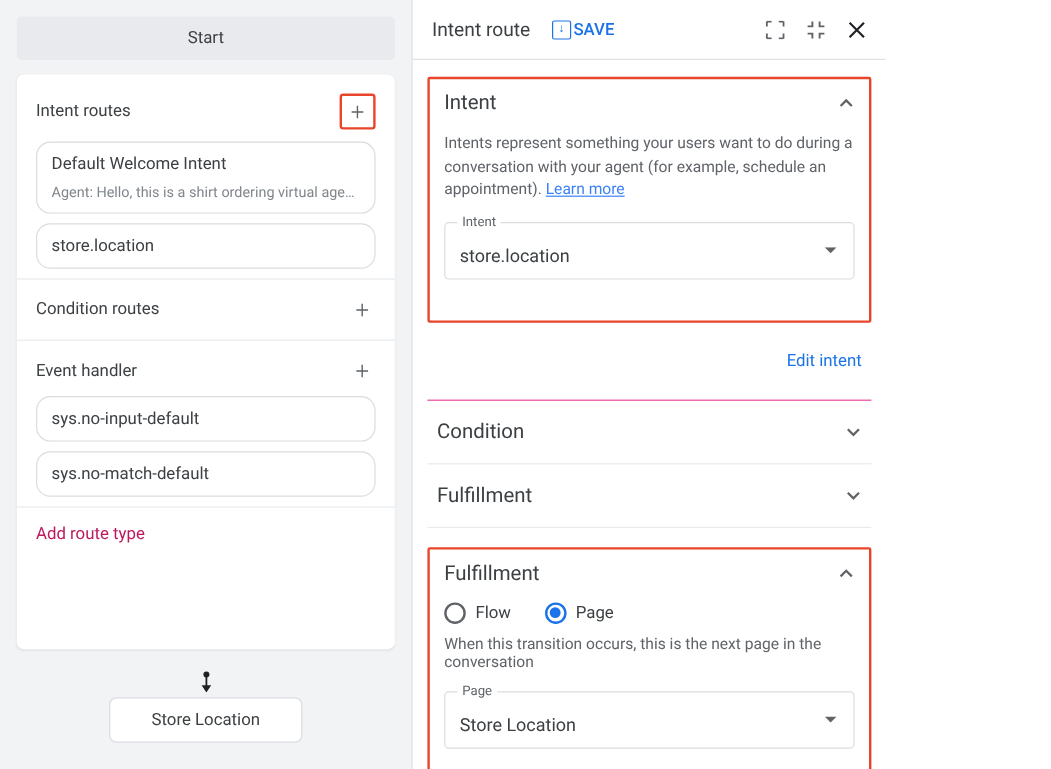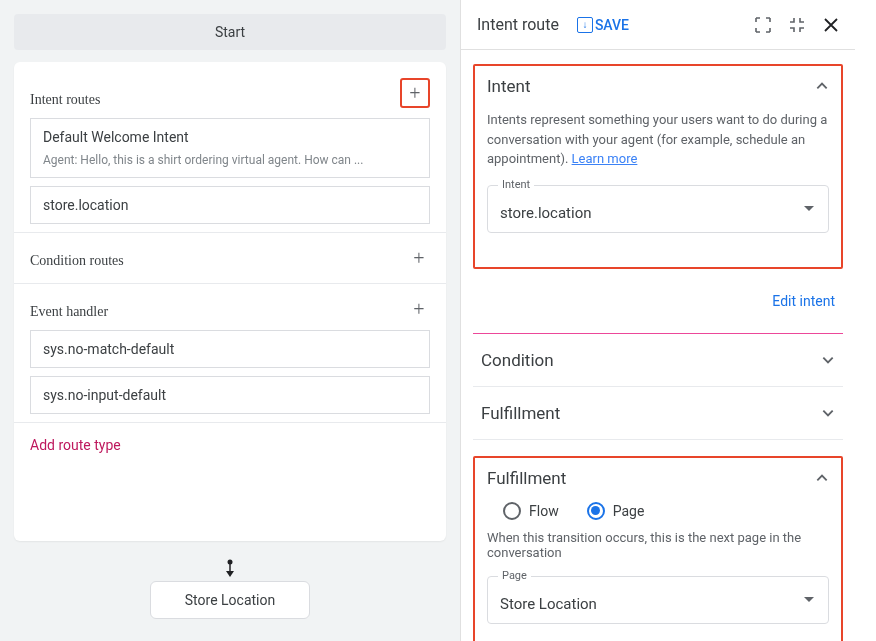--- a/index.html
+++ b/index.html
@@ -7,21 +7,21 @@
       font-family: 'Google Sans', Roboto, Arial, sans-serif;
       font-size: 14px;
       color: #3c4043;
       background: #fff;
       width: 876px;
       height: 641px;
       overflow: hidden;
     }
     .container { display: flex; height: 641px; }
     .left-panel {
-      width: 461px;
+      width: 344px;
       background: #f1f3f4;
       padding: 14px;
       border-right: 1px solid #e0e0e0;
       display: flex;
       flex-direction: column;
     }
     .start-header {
       background: #e8eaed;
       border-radius: 4px;
       text-align: center;
@@ -34,41 +34,40 @@
       background: #fff;
       border-radius: 6px;
       box-shadow: 0 1px 2px rgba(0,0,0,0.06);
       padding: 12px 16px;
       margin-bottom: 12px;
     }
     .card-flex { flex: 1; }
     .section-row {
       display: flex;
       justify-content: space-between;
-      align-items: flex-end;
+      align-items: center;
       padding: 4px 0 10px 0;
-      font-family: Liberation Serif, serif;
     }
     .section-row-mid { padding: 10px 0; }
     .section-title { font-size: 14px; color: #3c4043; }
     .plus-btn {
       width: 22px; height: 22px;
       display: flex; align-items: center; justify-content: center;
       font-size: 20px; color: #5f6368; cursor: pointer;
       font-weight: 300;
     }
     .plus-highlight {
       border: 2.5px solid #e8452a;
       border-radius: 3px;
       padding: 2px;
       width: 30px; height: 30px;
     }
     .chip {
       border: 1px solid #dadce0;
-      border-radius: 0;
+      border-radius: 12px;
       padding: 10px 12px;
       margin-bottom: 8px;
       font-size: 14px;
       color: #3c4043;
     }
     .chip-sub {
       font-size: 12px;
       color: #80868b;
       margin-top: 8px;
       white-space: nowrap;
@@ -185,21 +184,21 @@
     }
     .edit-intent {
       text-align: right;
       padding: 14px 8px 24px 0;
       border-bottom: 1px solid #ec4899;
     }
     .edit-intent span { color: #1a73e8; cursor:pointer; font-size: 14px; }
     .radio-row {
       display: flex;
       gap: 28px;
-      margin: 14px 0 10px 16px;
+      margin: 14px 0 10px 0;
       align-items: center;
     }
     .radio-opt { display: flex; align-items: center; gap: 8px; cursor: pointer; }
     .radio-circle {
       width: 18px; height: 18px;
       border: 2px solid #5f6368;
       border-radius: 50%;
       display: flex; align-items: center; justify-content: center;
     }
     .radio-circle.selected { border-color: #1a73e8; }
@@ -241,22 +240,22 @@
       </div>
 
       <div class="divider"></div>
 
       <div class="section-row section-row-mid">
         <span class="section-title">Event handler</span>
         <div class="plus-btn">
           <span>+</span>
         </div>
       </div>
+      <div class="chip">sys.no-input-default</div>
       <div class="chip">sys.no-match-default</div>
-      <div class="chip">sys.no-input-default</div>
 
       <div class="divider"></div>
 
       <div class="add-route">Add route type</div>
     </div>
 
     <div class="flow-diagram">
       <svg width="12" height="18">
         <circle cx="6" cy="3" r="2.5" fill="#202124"></circle>
         <line x1="6" y1="3" x2="6" y2="14" stroke="#202124" stroke-width="1.5"></line>

